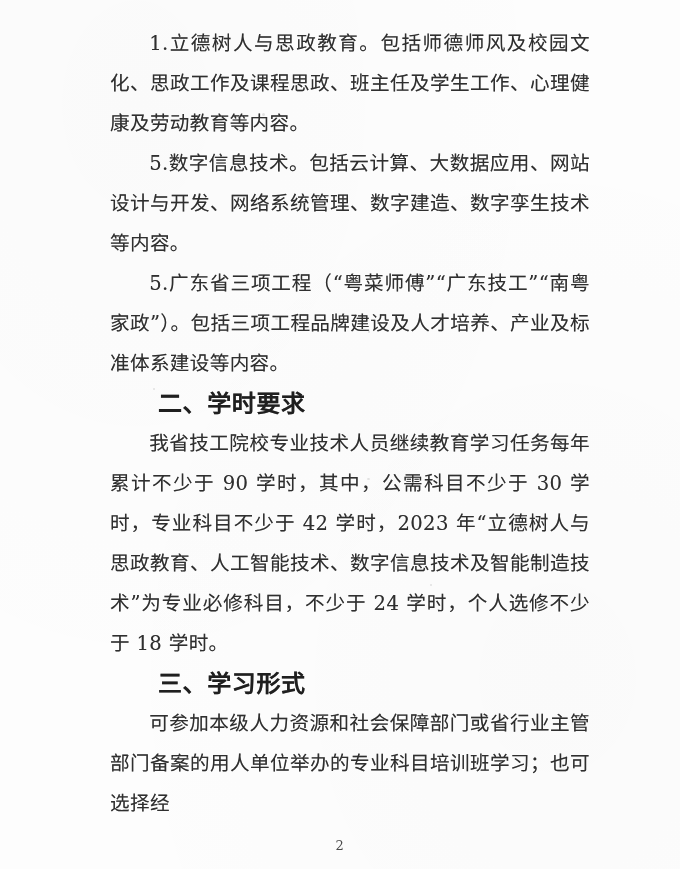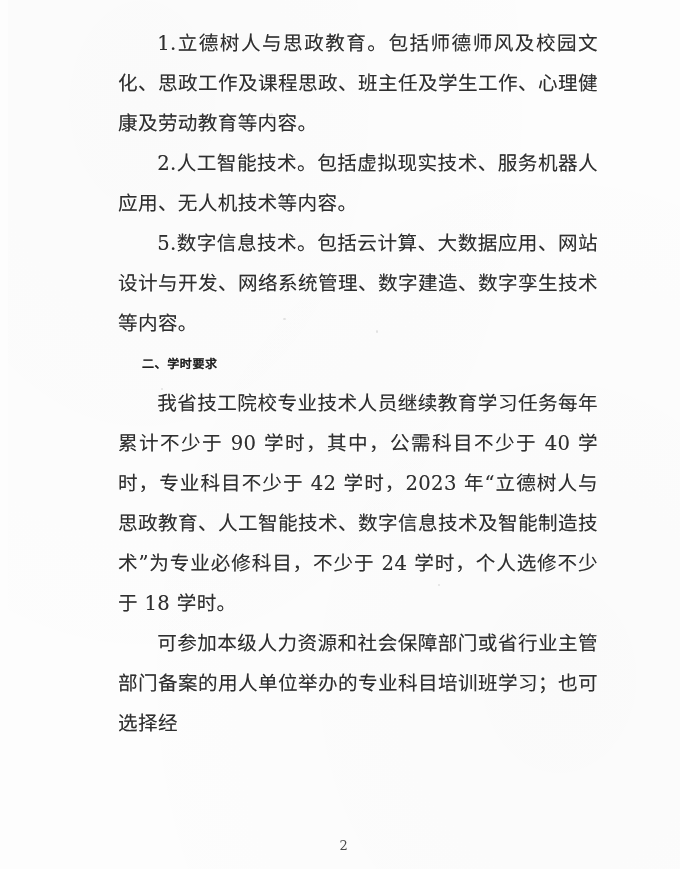--- a/index.html
+++ b/index.html
@@ -18,21 +18,20 @@
   }
 
   
   .page {
     position: absolute;
     inset: 0;
     background:
       radial-gradient(ellipse at 20% 12%, rgba(0,0,0,0.010), rgba(0,0,0,0) 60%),
       radial-gradient(ellipse at 82% 78%, rgba(0,0,0,0.012), rgba(0,0,0,0) 62%),
       #fdfdfd;
-    margin-left: 8px;
   }
 
   .text-column {
     position: absolute;
     left: 110px;
     top: 24px;
     width: 480px;
   }
 
   .para {
@@ -48,21 +47,21 @@
     text-shadow: 0 0 0.45px rgba(60,60,60,0.42);
   }
 
   .para--last {
     text-align: justify;
   }
 
   .heading {
     margin: 0;
     font-family: "DejaVu Sans", "Liberation Sans", sans-serif;
-    font-size: 12px;
+    font-size: 24px;
     font-weight: bold;
     line-height: 40px;
     text-indent: 2em;
     letter-spacing: 0.6px;
     color: #1f1f1f;
     text-shadow: 0 0 0.5px rgba(35,35,35,0.55);
   }
 
   .page-number {
     position: absolute;
@@ -85,24 +84,25 @@
   }
 </style>
 </head>
 <body>
 
 <div class="page">
 
   <div class="text-column">
 
   <p class="para">1.立德树人与思政教育。包括师德师风及校园文化、思政工作及课程思政、班主任及学生工作、心理健康及劳动教育等内容。</p>
-      <p class="para">2.人工智能技术。包括虚拟现实技术、服务机器人应用、无人机技术等内容。</p>
       <p class="para">5.数字信息技术。包括云计算、大数据应用、网站设计与开发、网络系统管理、数字建造、数字孪生技术等内容。</p>
+      <p class="para">5.广东省三项工程（“粤菜师傅”“广东技工”“南粤家政”）。包括三项工程品牌建设及人才培养、产业及标准体系建设等内容。</p>
       <p class="heading">二、学时要求</p>
-      <p class="para">我省技工院校专业技术人员继续教育学习任务每年累计不少于 90 学时，其中，公需科目不少于 40 学时，专业科目不少于 42 学时，2023 年“立德树人与思政教育、人工智能技术、数字信息技术及智能制造技术”为专业必修科目，不少于 24 学时，个人选修不少于 18 学时。</p>
+      <p class="para">我省技工院校专业技术人员继续教育学习任务每年累计不少于 90 学时，其中，公需科目不少于 30 学时，专业科目不少于 42 学时，2023 年“立德树人与思政教育、人工智能技术、数字信息技术及智能制造技术”为专业必修科目，不少于 24 学时，个人选修不少于 18 学时。</p>
+      <p class="heading">三、学习形式</p>
       <p class="para para--last">可参加本级人力资源和社会保障部门或省行业主管部门备案的用人单位举办的专业科目培训班学习；也可选择经</p>
     </div>
 
   <div class="page-number">2</div>
 
   <span class="speck" style="left:262px; top:113px; width:3px; height:3px;"></span>
   <span class="speck" style="left:275px; top:318px; width:3px; height:2px;"></span>
   <span class="speck" style="left:368px; top:330px; width:2px; height:3px;"></span>
   <span class="speck" style="left:116px; top:481px; width:3px; height:2px;"></span>
   <span class="speck" style="left:367px; top:478px; width:3px; height:2px;"></span>

